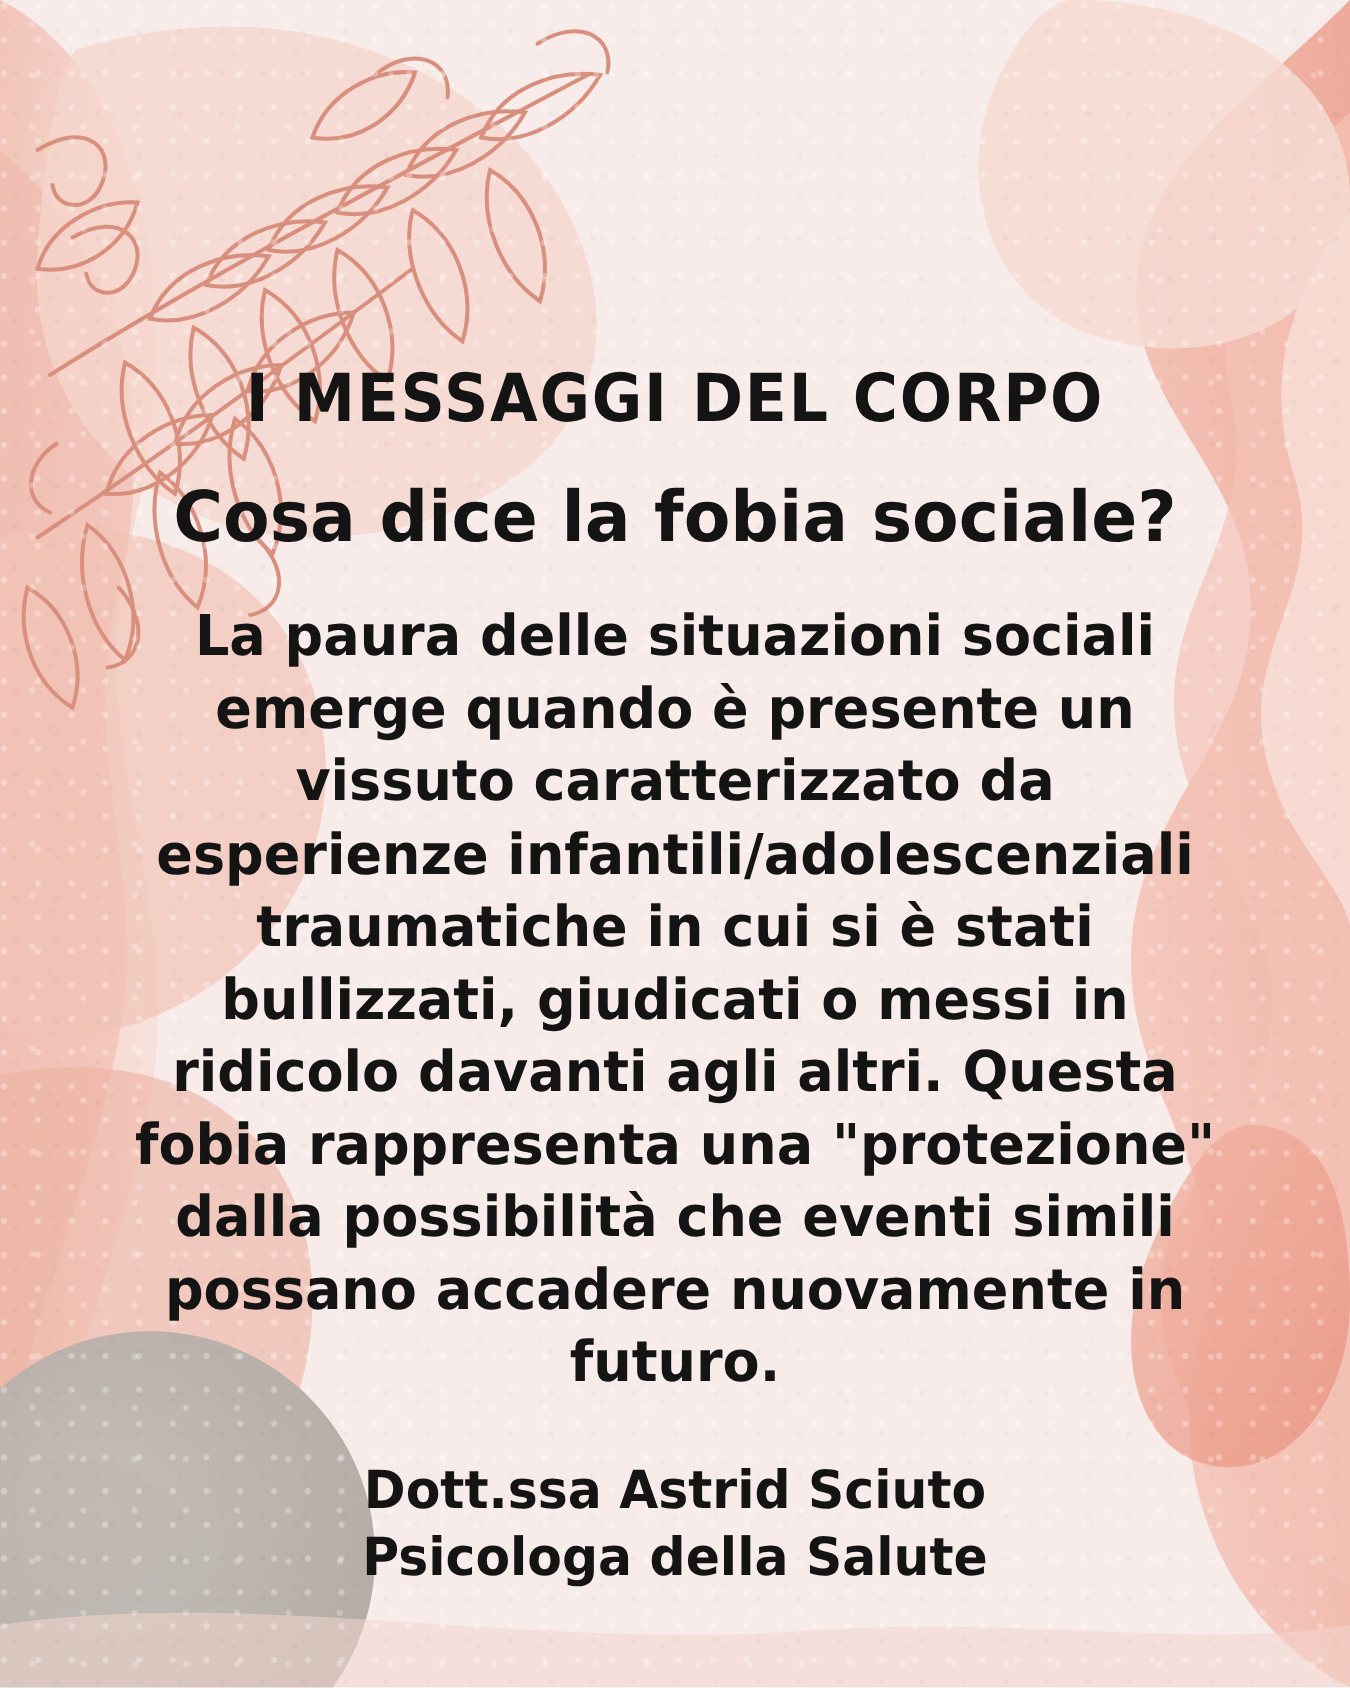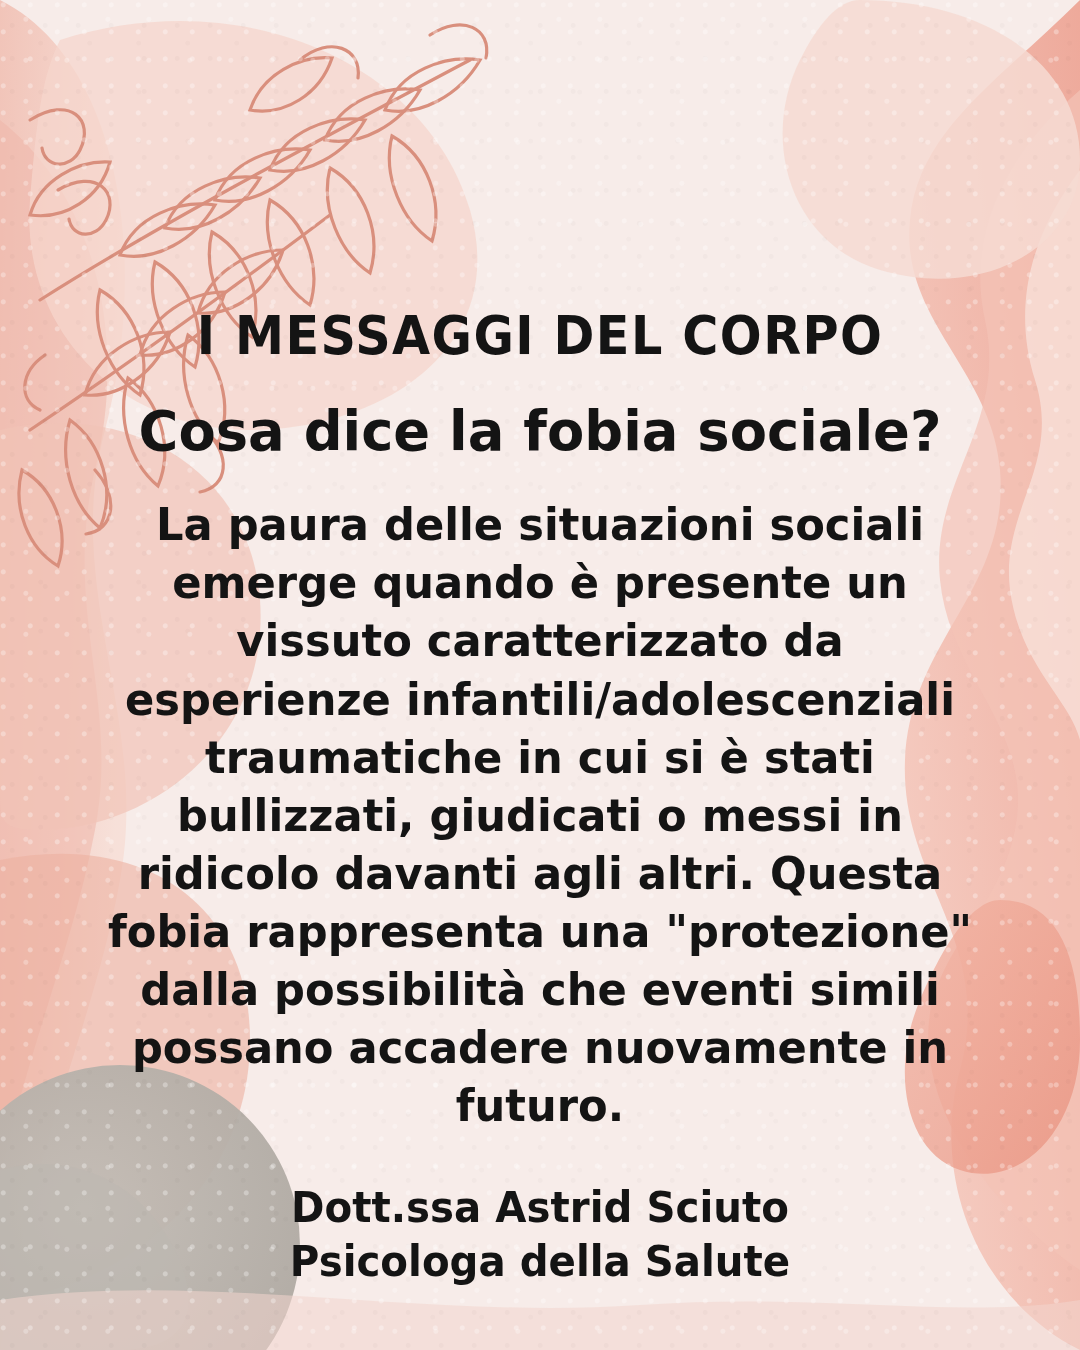--- a/index.html
+++ b/index.html
@@ -40,21 +40,21 @@
     background-size: 27px 27px, 41px 41px, 33px 33px, 49px 49px;
     opacity: 0.9;
   }
 
   
   .content {
     position: absolute;
     left: 0;
     right: 0;
     top: 0;
-    padding: 16px 88px;
+    padding: 0 88px;
     box-sizing: border-box;
     text-align: center;
   }
 
   .kicker {
     margin: 0;
     padding-top: 292px;
     font-family: "DejaVu Sans", sans-serif;
     font-weight: 700;
     font-size: 53px;

